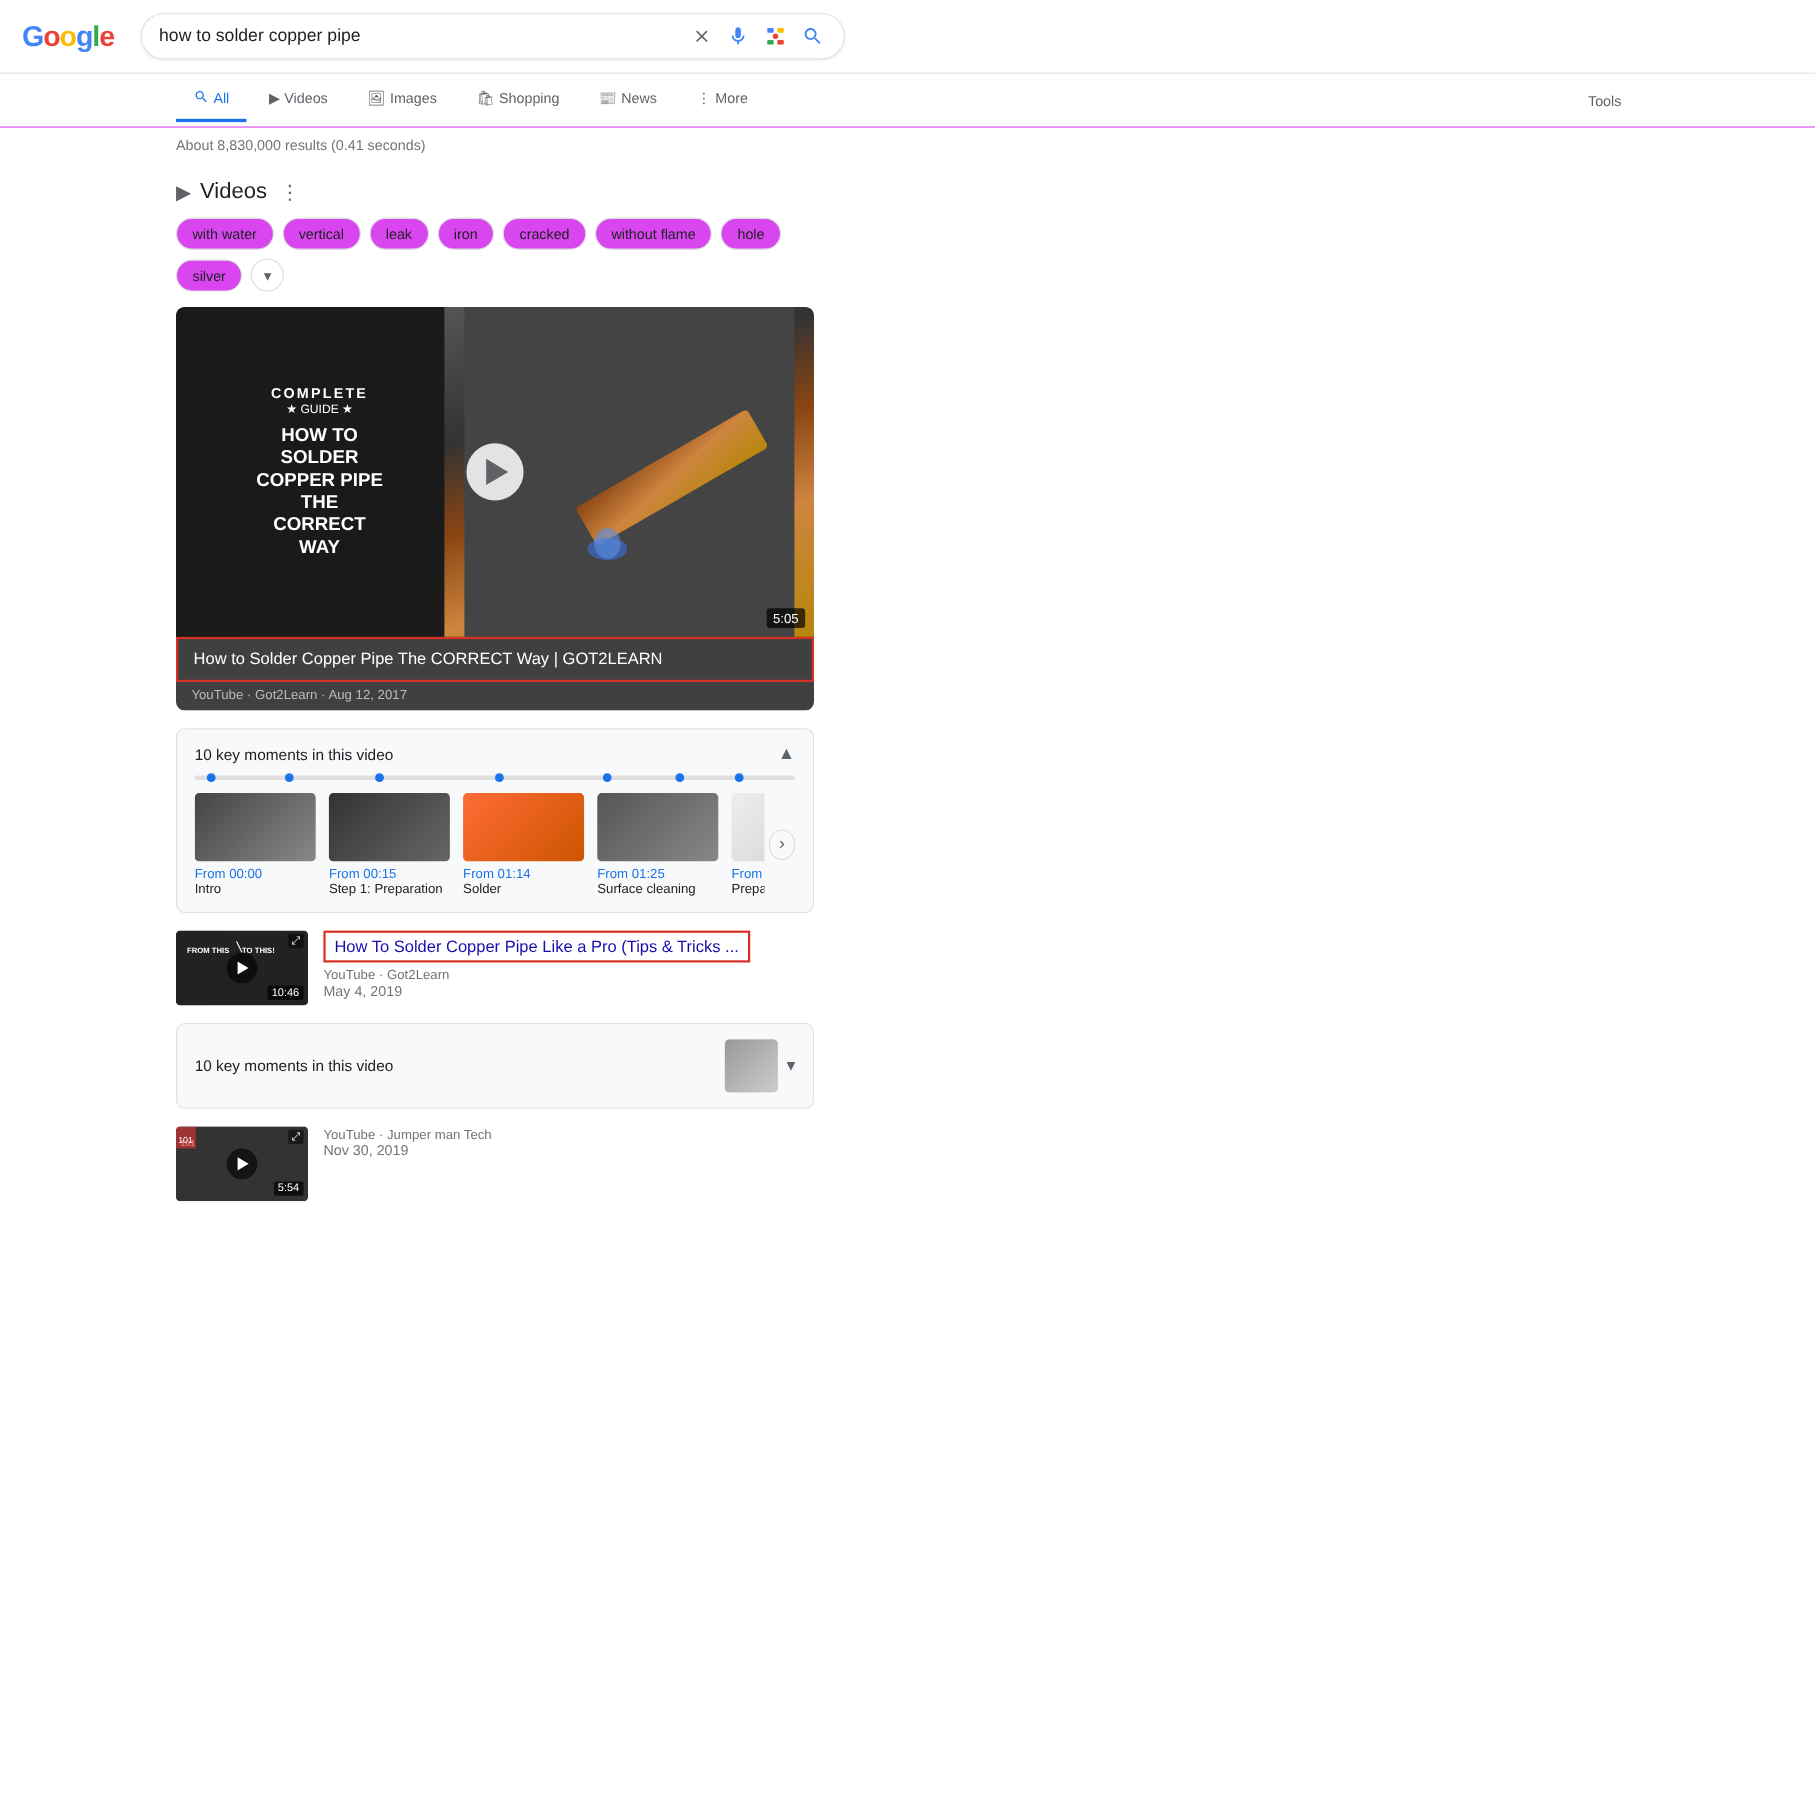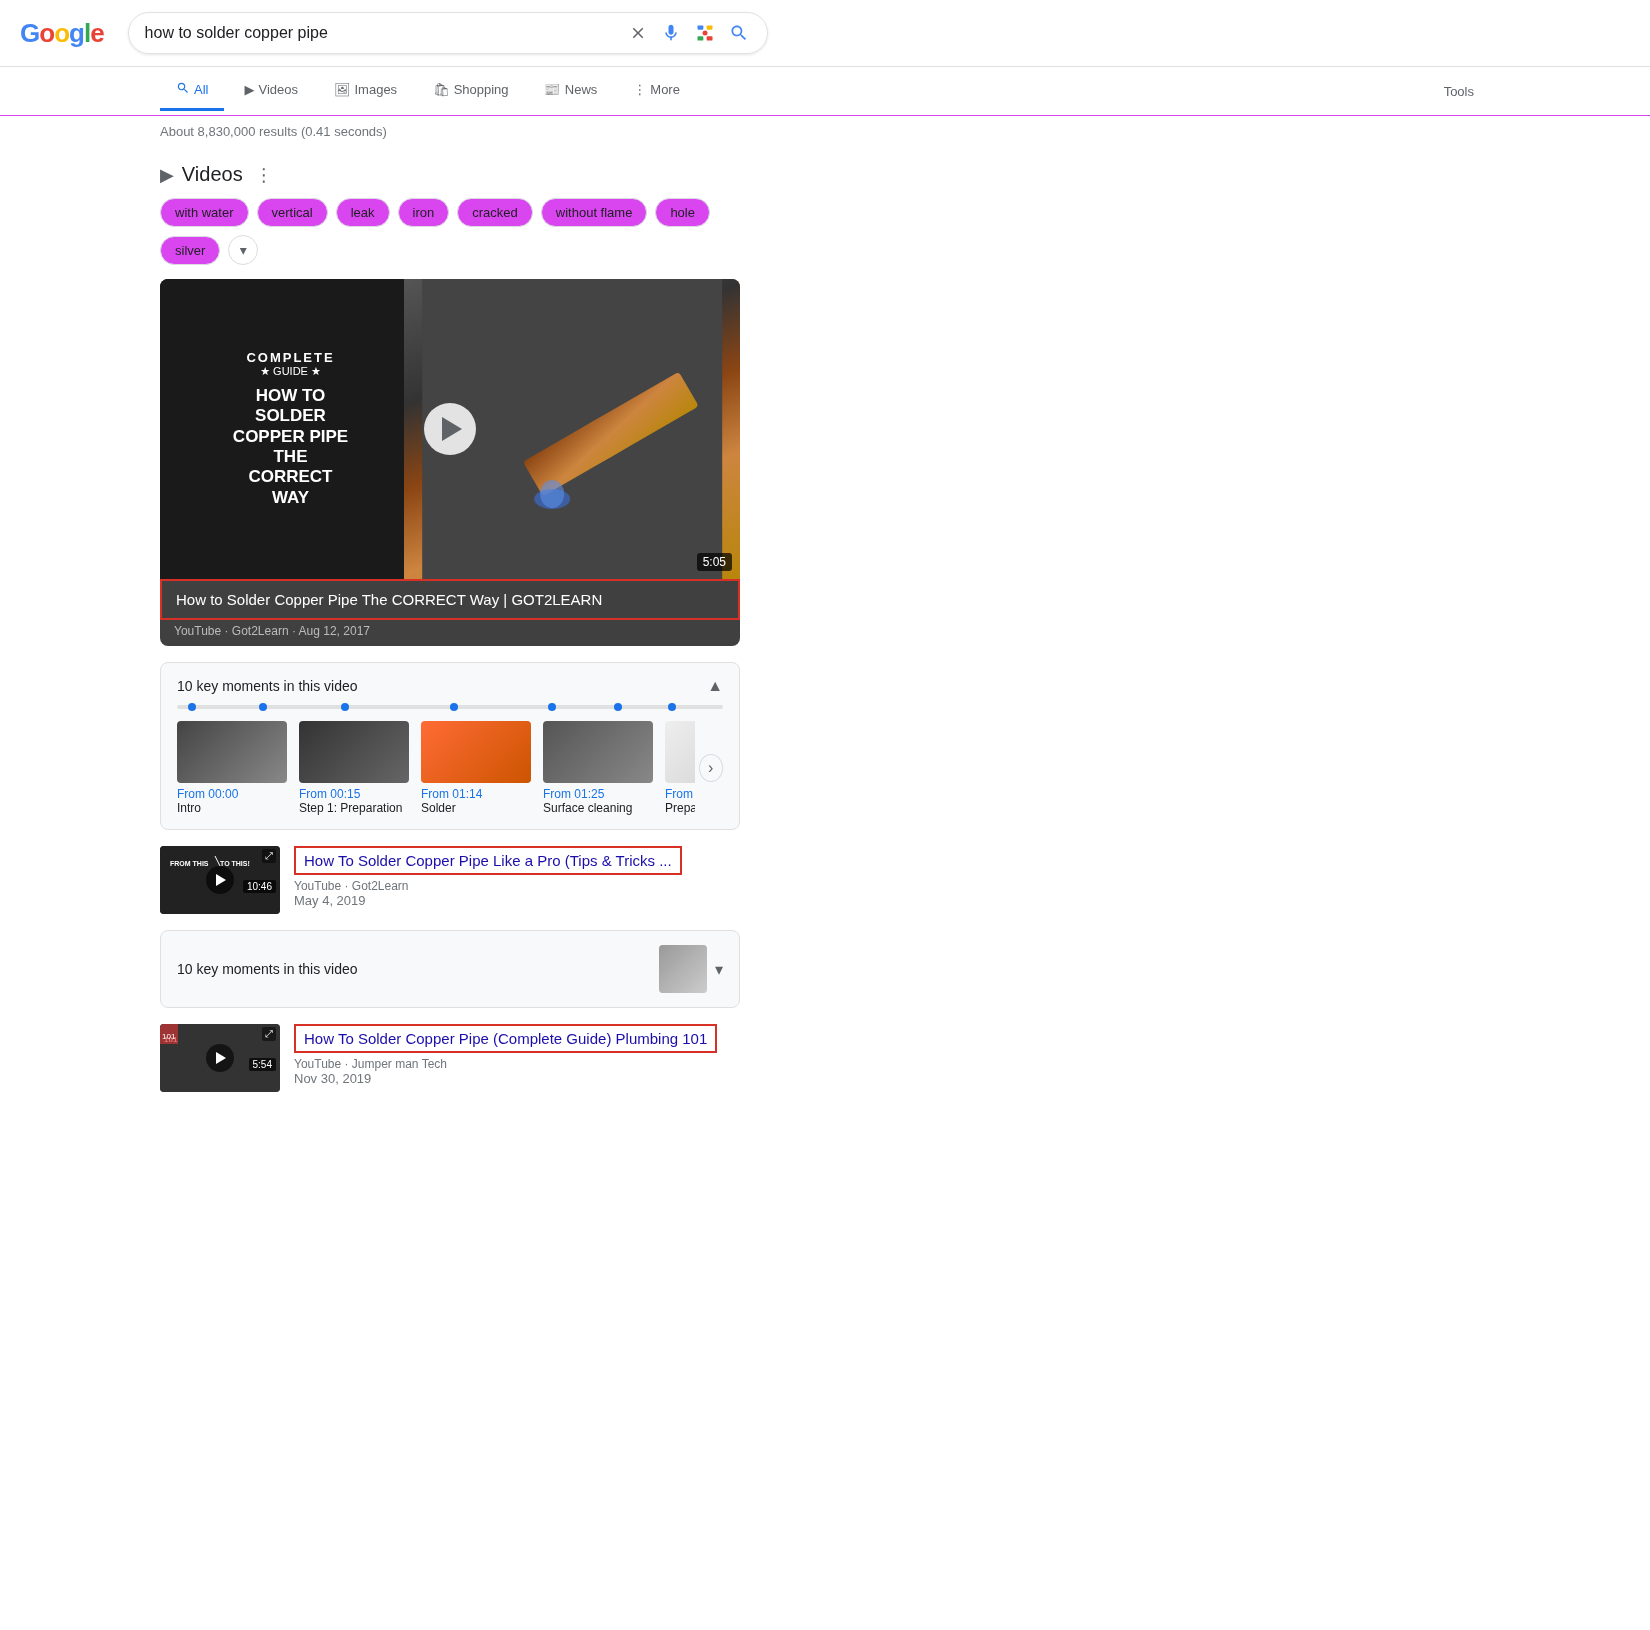--- a/index.html
+++ b/index.html
@@ -70,21 +70,21 @@
     .moments-arrow { display: flex; align-items: center; justify-content: center; width: 28px; background: none; border: 1px solid #dadce0; border-radius: 50%; cursor: pointer; color: #5f6368; font-size: 16px; align-self: center; height: 28px; margin-left: 4px; }
 
     
     .video-list-item { display: flex; gap: 14px; margin-bottom: 16px; max-width: 660px; }
     .video-list-thumb { position: relative; flex: 0 0 120px; height: 68px; background: #333; border-radius: 4px; overflow: hidden; }
     .video-list-thumb-inner { width: 100%; height: 100%; }
     .thumb-1 { background: linear-gradient(135deg, #222, #8B4513); }
     .thumb-2 { background: linear-gradient(135deg, #333, #888); }
     .small-play { position: absolute; top: 50%; left: 50%; transform: translate(-50%,-50%); width: 28px; height: 28px; background: rgba(0,0,0,0.6); border-radius: 50%; display: flex; align-items: center; justify-content: center; }
     .small-arrow { width: 0; height: 0; border-top: 6px solid transparent; border-bottom: 6px solid transparent; border-left: 10px solid #fff; margin-left: 2px; }
-    .thumb-duration { position: absolute; bottom: 21px; right: 4px; background: rgba(0,0,0,0.7); color: #fff; font-size: 10px; padding: 1px 4px; border-radius: 2px; }
+    .thumb-duration { position: absolute; bottom: 5px; right: 4px; background: rgba(0,0,0,0.7); color: #fff; font-size: 10px; padding: 1px 4px; border-radius: 2px; }
     .thumb-expand { position: absolute; top: 3px; right: 4px; color: #fff; font-size: 10px; background: rgba(0,0,0,0.5); padding: 1px 3px; border-radius: 2px; }
     .video-list-info { flex: 1; }
     .video-list-title { color: #1a0dab; font-size: 15px; font-weight: normal; cursor: pointer; border: 2px solid #d93025; padding: 4px 8px; display: inline-block; margin-bottom: 4px; }
     .video-list-source { color: #70757a; font-size: 12px; }
     .video-list-date { color: #70757a; font-size: 13px; }
 
     
     .key-moments-collapsed { background: #f8f9fa; border: 1px solid #e0e0e0; border-radius: 8px; padding: 14px 16px; margin-bottom: 16px; max-width: 660px; display: flex; align-items: center; justify-content: space-between; }
     .collapsed-thumb { width: 48px; height: 48px; background: #ccc; border-radius: 4px; flex: 0 0 48px; }
     .collapsed-thumb-inner { width: 100%; height: 100%; background: linear-gradient(135deg, #999, #ccc); border-radius: 4px; }
@@ -318,21 +318,20 @@
           <text x="2" y="15" fill="#fff" font-size="8">101</text>
         </svg>
       </div>
       <div class="small-play">
         <div class="small-arrow"></div>
       </div>
       <div class="thumb-duration">5:54</div>
       <div class="thumb-expand">⤢</div>
     </div>
     <div class="video-list-info">
-      <div class="video-list-title">How To Solder Copper Pipe (Complete Guide) Plumbing 101</div>
       <div class="video-list-source">
         <span>YouTube</span> · <span>Jumper man Tech</span>
       </div>
       <div class="video-list-date">Nov 30, 2019</div>
     </div>
   </div>
 
 </div>
 
 </body></html>

